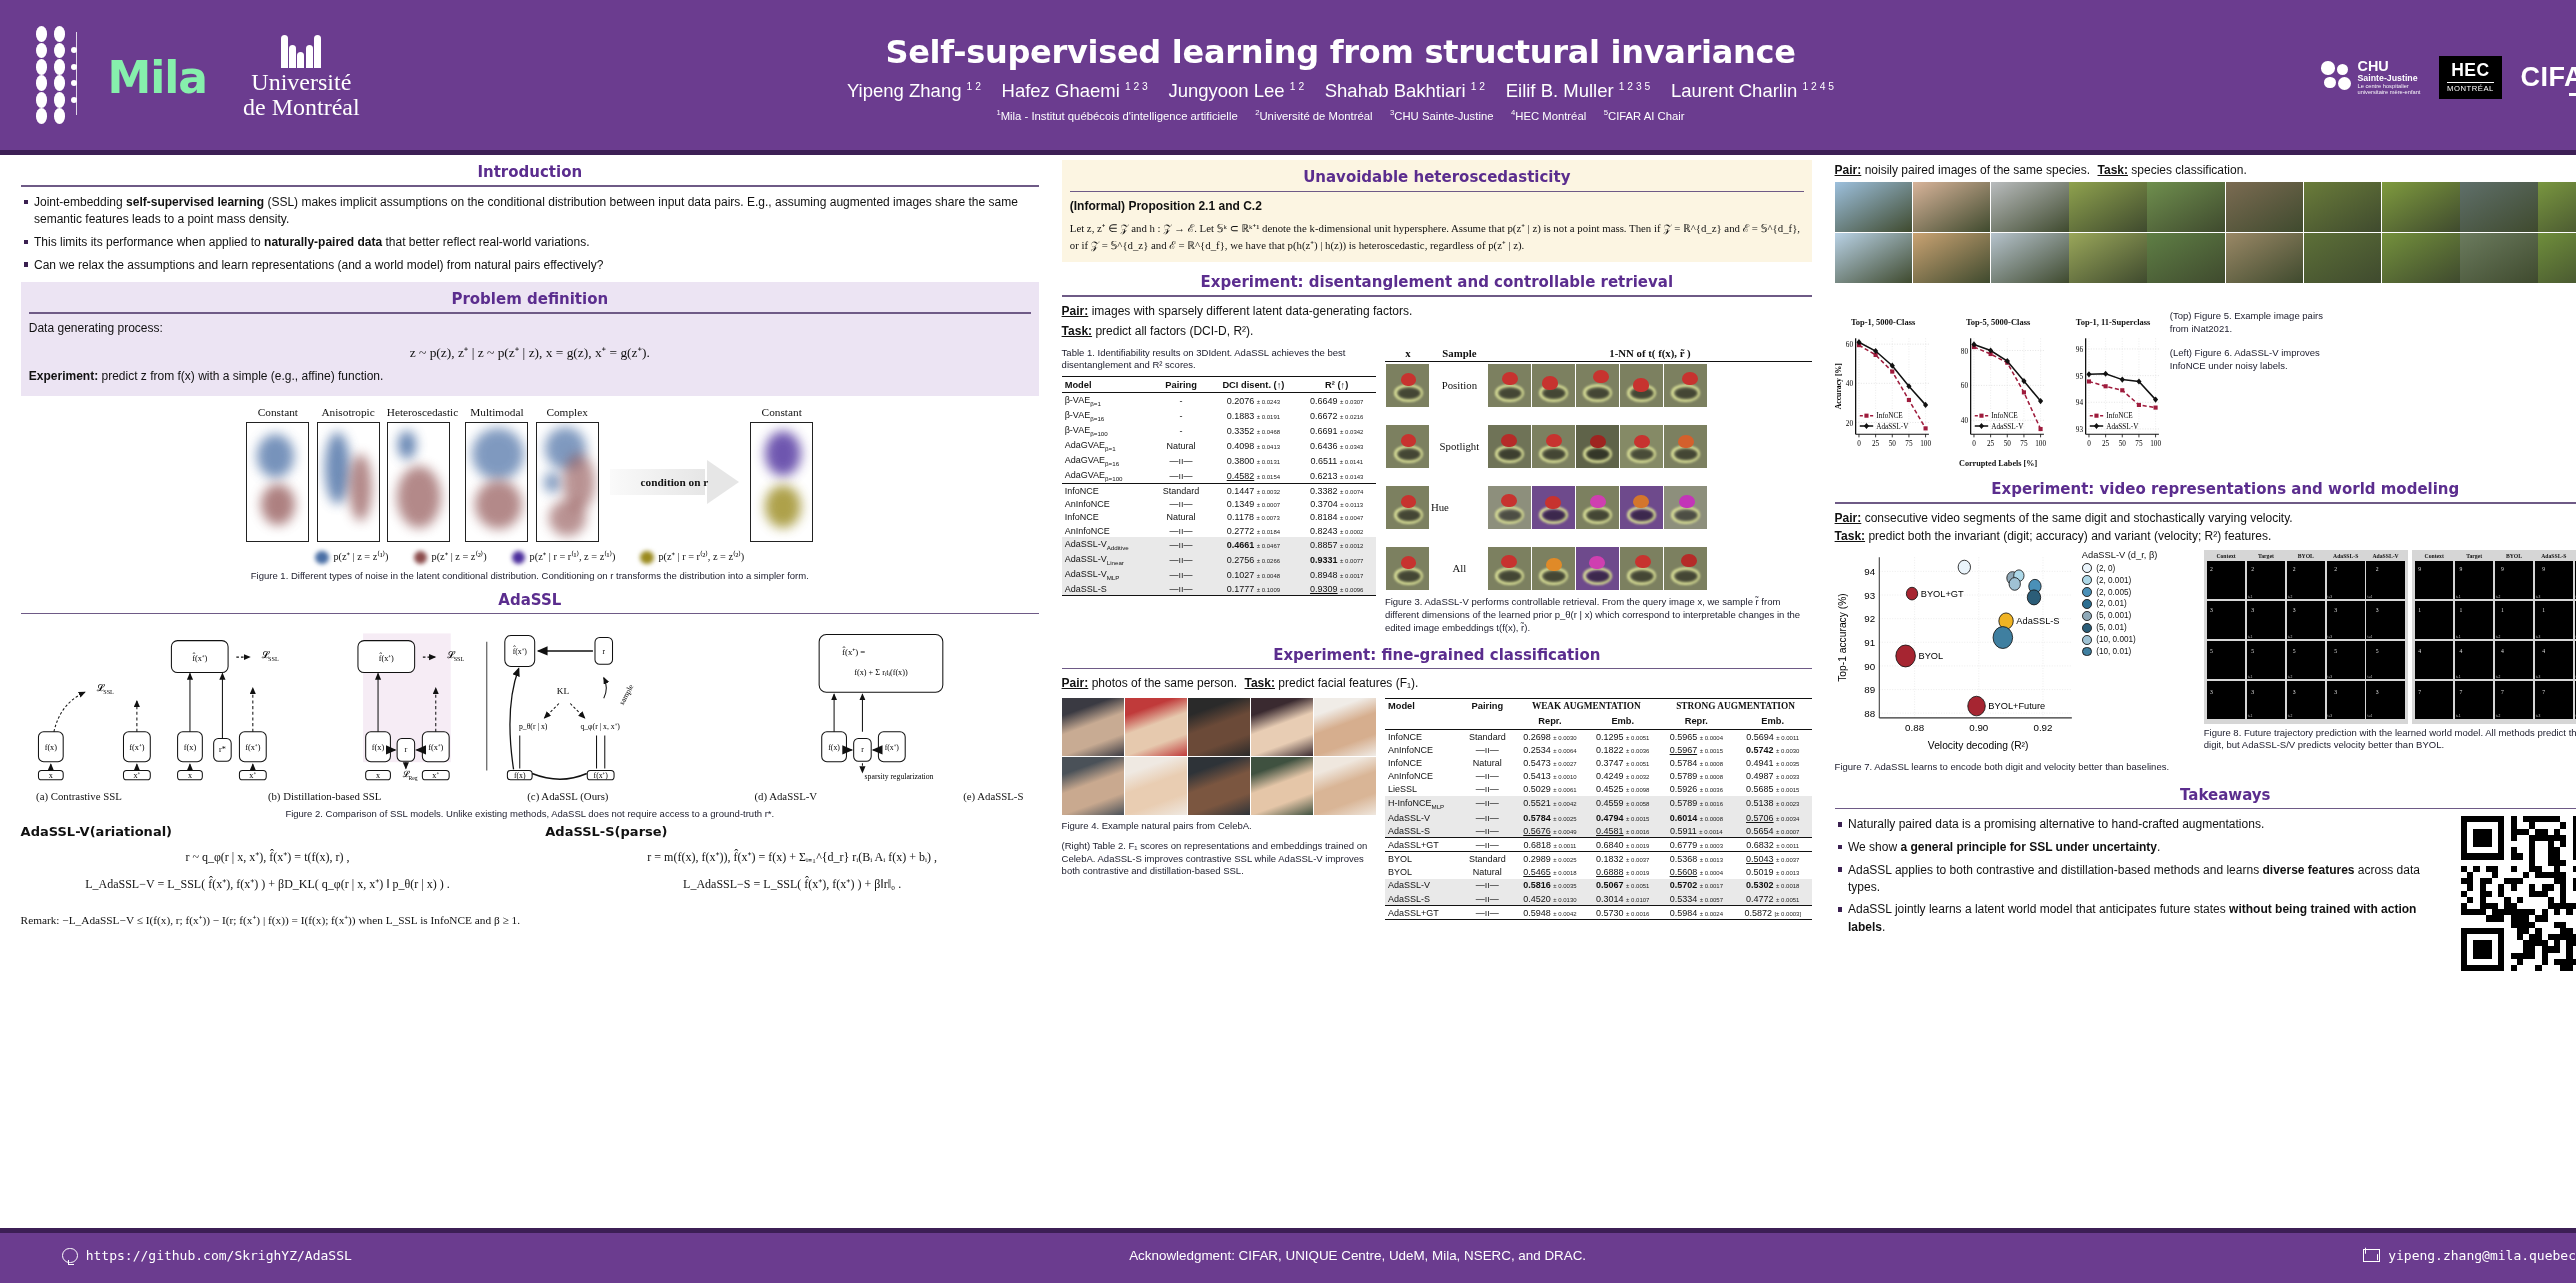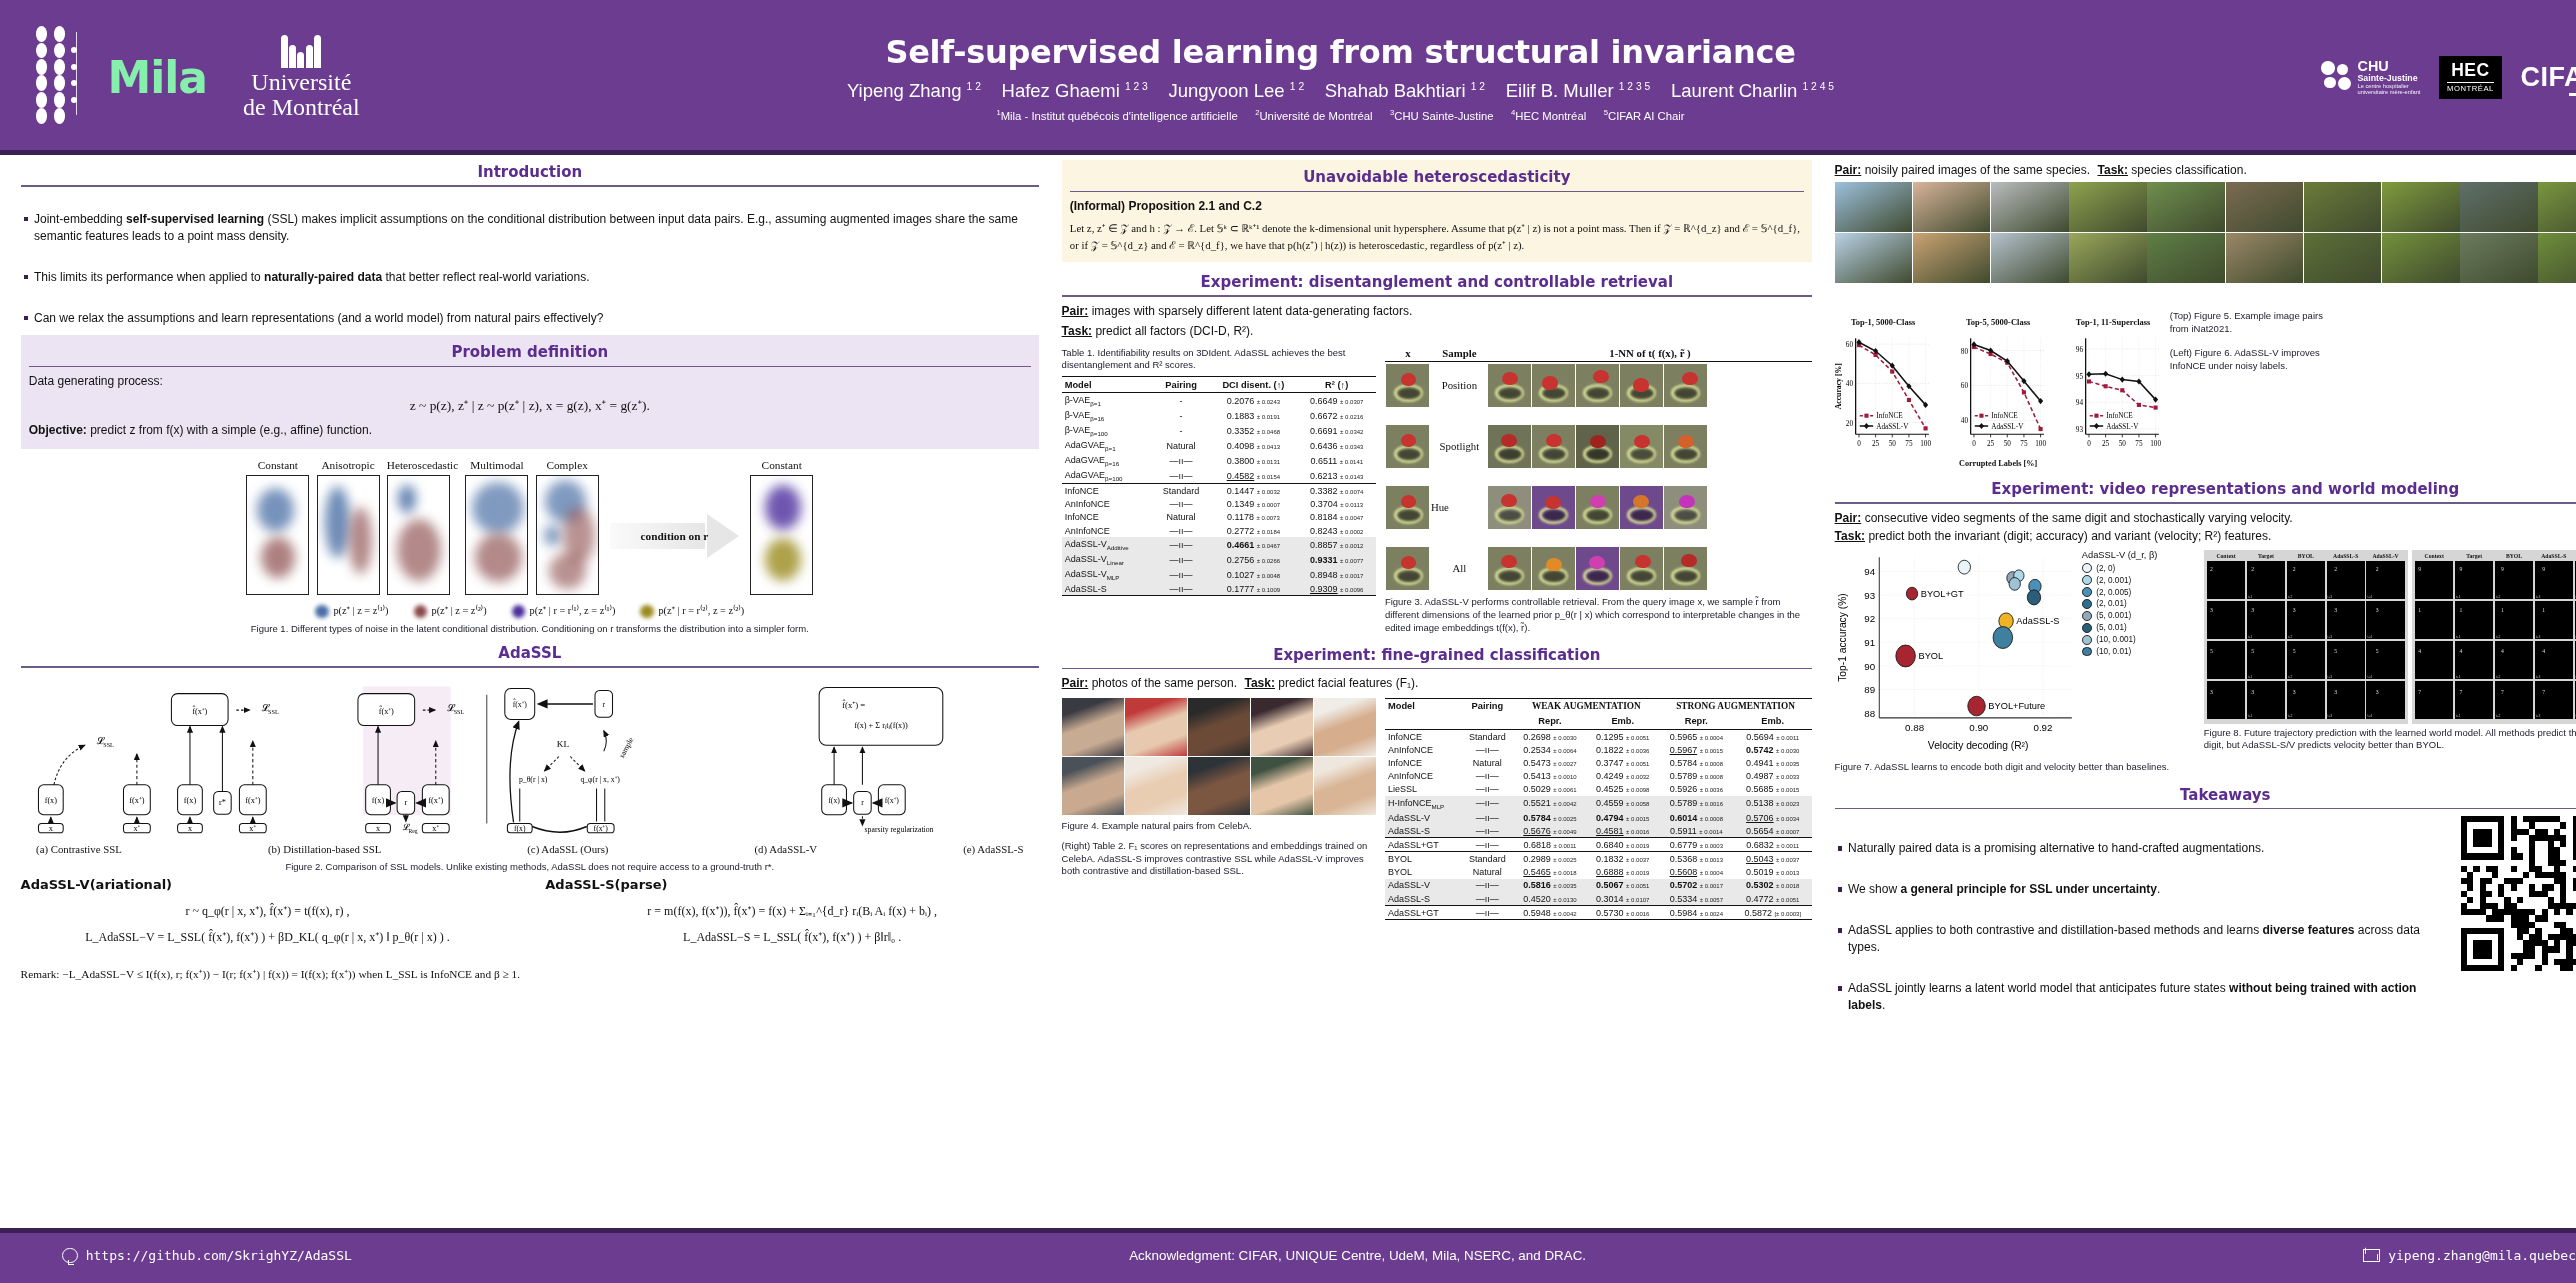--- a/index.html
+++ b/index.html
@@ -51,21 +51,21 @@
   
   .sec{margin-bottom:8.2px;}
   .sec-title{
     color:#5b2d8e;font-size:15px;font-weight:700;text-align:center;
     padding:3.1px 0 4.1px;font-family:"DejaVu Sans",sans-serif;
   }
   .sec-rule{height:1.5px;background:#6e5a86;margin-bottom:7.2px;}
   .panel-lav{background:#ece4f3;padding:5.2px 8.2px 9.3px;}
   .panel-cream{background:#fcf5e2;padding:5.2px 8.2px 9.3px;}
   .bullets{list-style:none;font-size:12px;line-height:1.42;}
-  .bullets li{position:relative;padding-left:13.4px;margin-bottom:5.7px;margin-top:24px;}
+  .bullets li{position:relative;padding-left:13.4px;margin-bottom:5.7px;}
   .bullets li::before{content:"";position:absolute;left:3.1px;top:5.7px;width:4.6px;height:4.6px;background:#3a2050;}
   b,.bold{font-weight:700;}
   .mathline{text-align:center;font-family:"Liberation Serif",serif;font-size:13.4px;margin:8.2px 0;}
   .lbl{font-size:12px;margin:3.1px 0;}
   .caption{font-size:9.5px;line-height:1.35;color:#1b1b2b;font-family:"Liberation Sans",sans-serif;}
   
   .fig1{padding:2.1px 15.5px 0;}
   .f1-row{display:flex;align-items:flex-end;gap:7.2px;justify-content:center;}
   .f1-item{text-align:center;}
   .f1-item .h{font-family:"Liberation Serif",serif;font-size:11.3px;margin-bottom:4.1px;}
@@ -248,21 +248,21 @@
           <li>Can we relax the assumptions and learn representations (and a world model) from natural pairs effectively?</li>
         </ul>
     </div>
 
     <div class="sec panel-lav">
       <div class="sec-title">Problem definition</div>
       <div class="sec-rule"></div>
       <div class="lbl">Data generating process:</div>
       <div class="mathline">z ~ p(z),   z⁺ | z ~ p(z⁺ | z),   x = g(z),   x⁺ = g(z⁺).</div>
       <div class="lbl">
-        <b>Objective:</b>
+        <b>Experiment:</b>
         <span>predict z from f(x) with a simple (e.g., affine) function.</span>
       </div>
     </div>
 
     <div class="fig1">
       <div class="f1-row" id="f1Panels">
           <div class="f1-item">
             <div class="h">Constant</div>
             <div class="f1-box">
               <div class="blob" style="left: 9.3px; top: 11.3px; width: 37px; height: 44px; background: rgb(74, 111, 165); opacity: 0.75;"></div>

